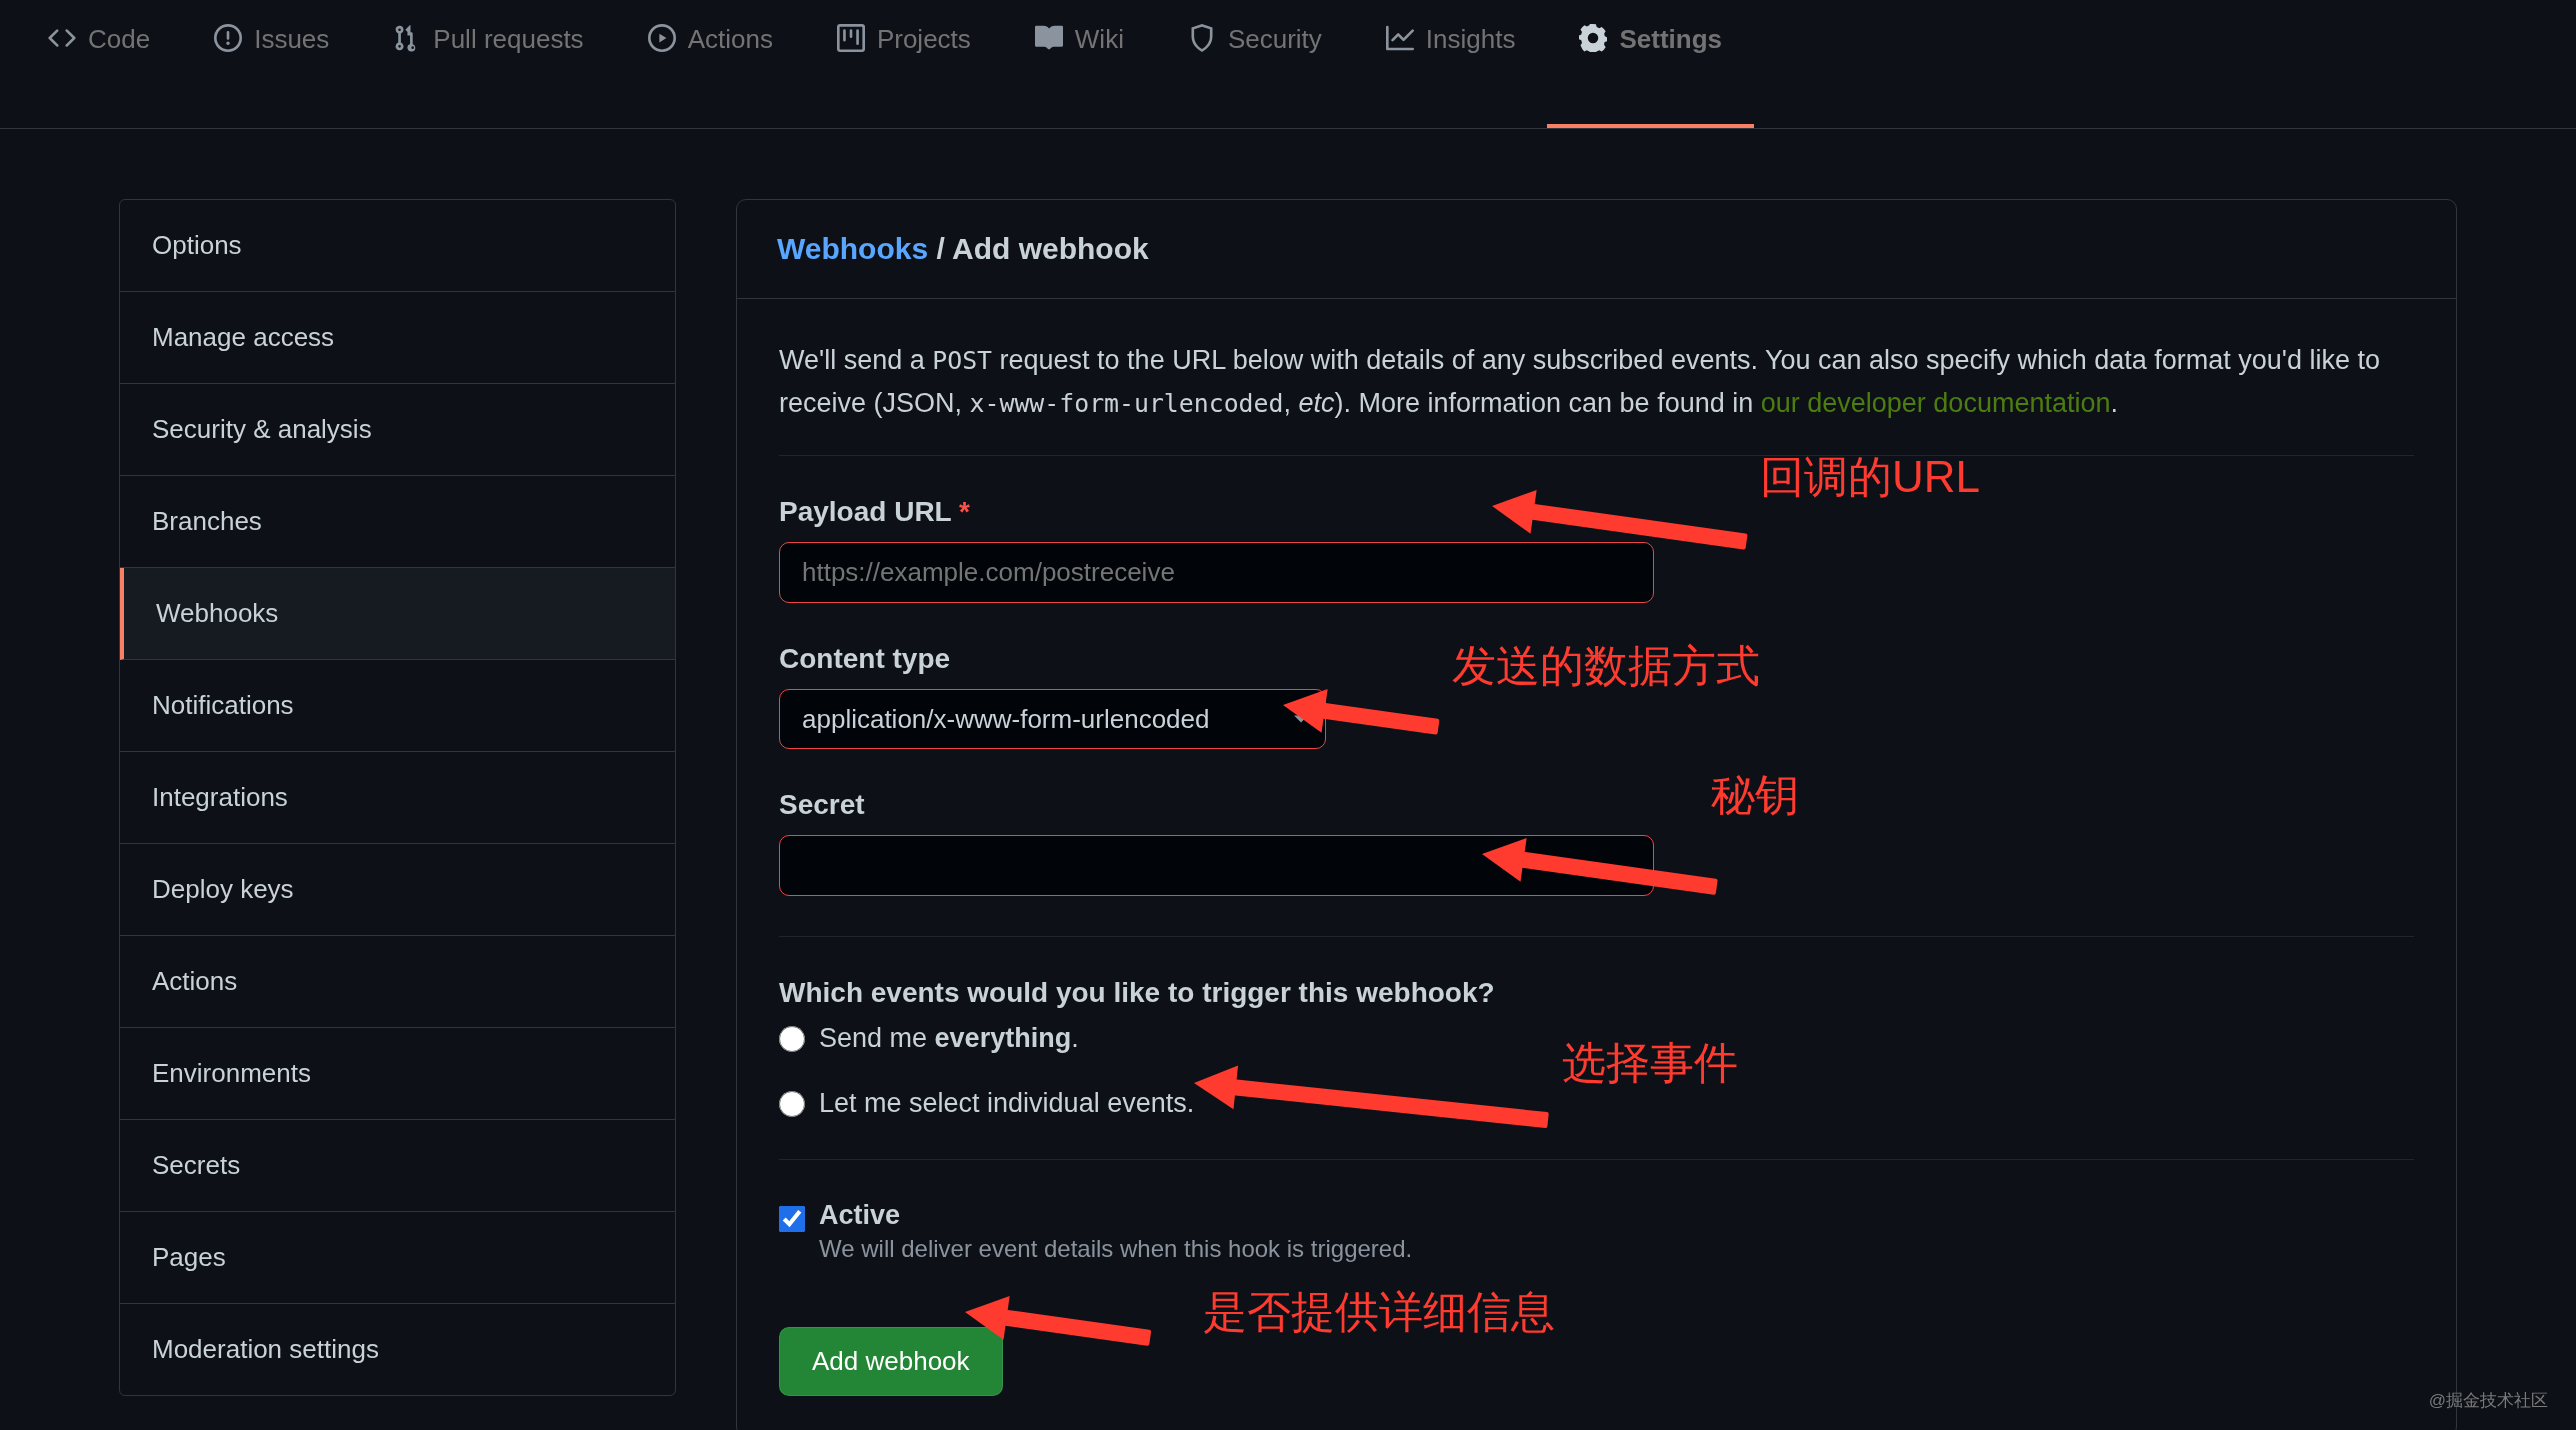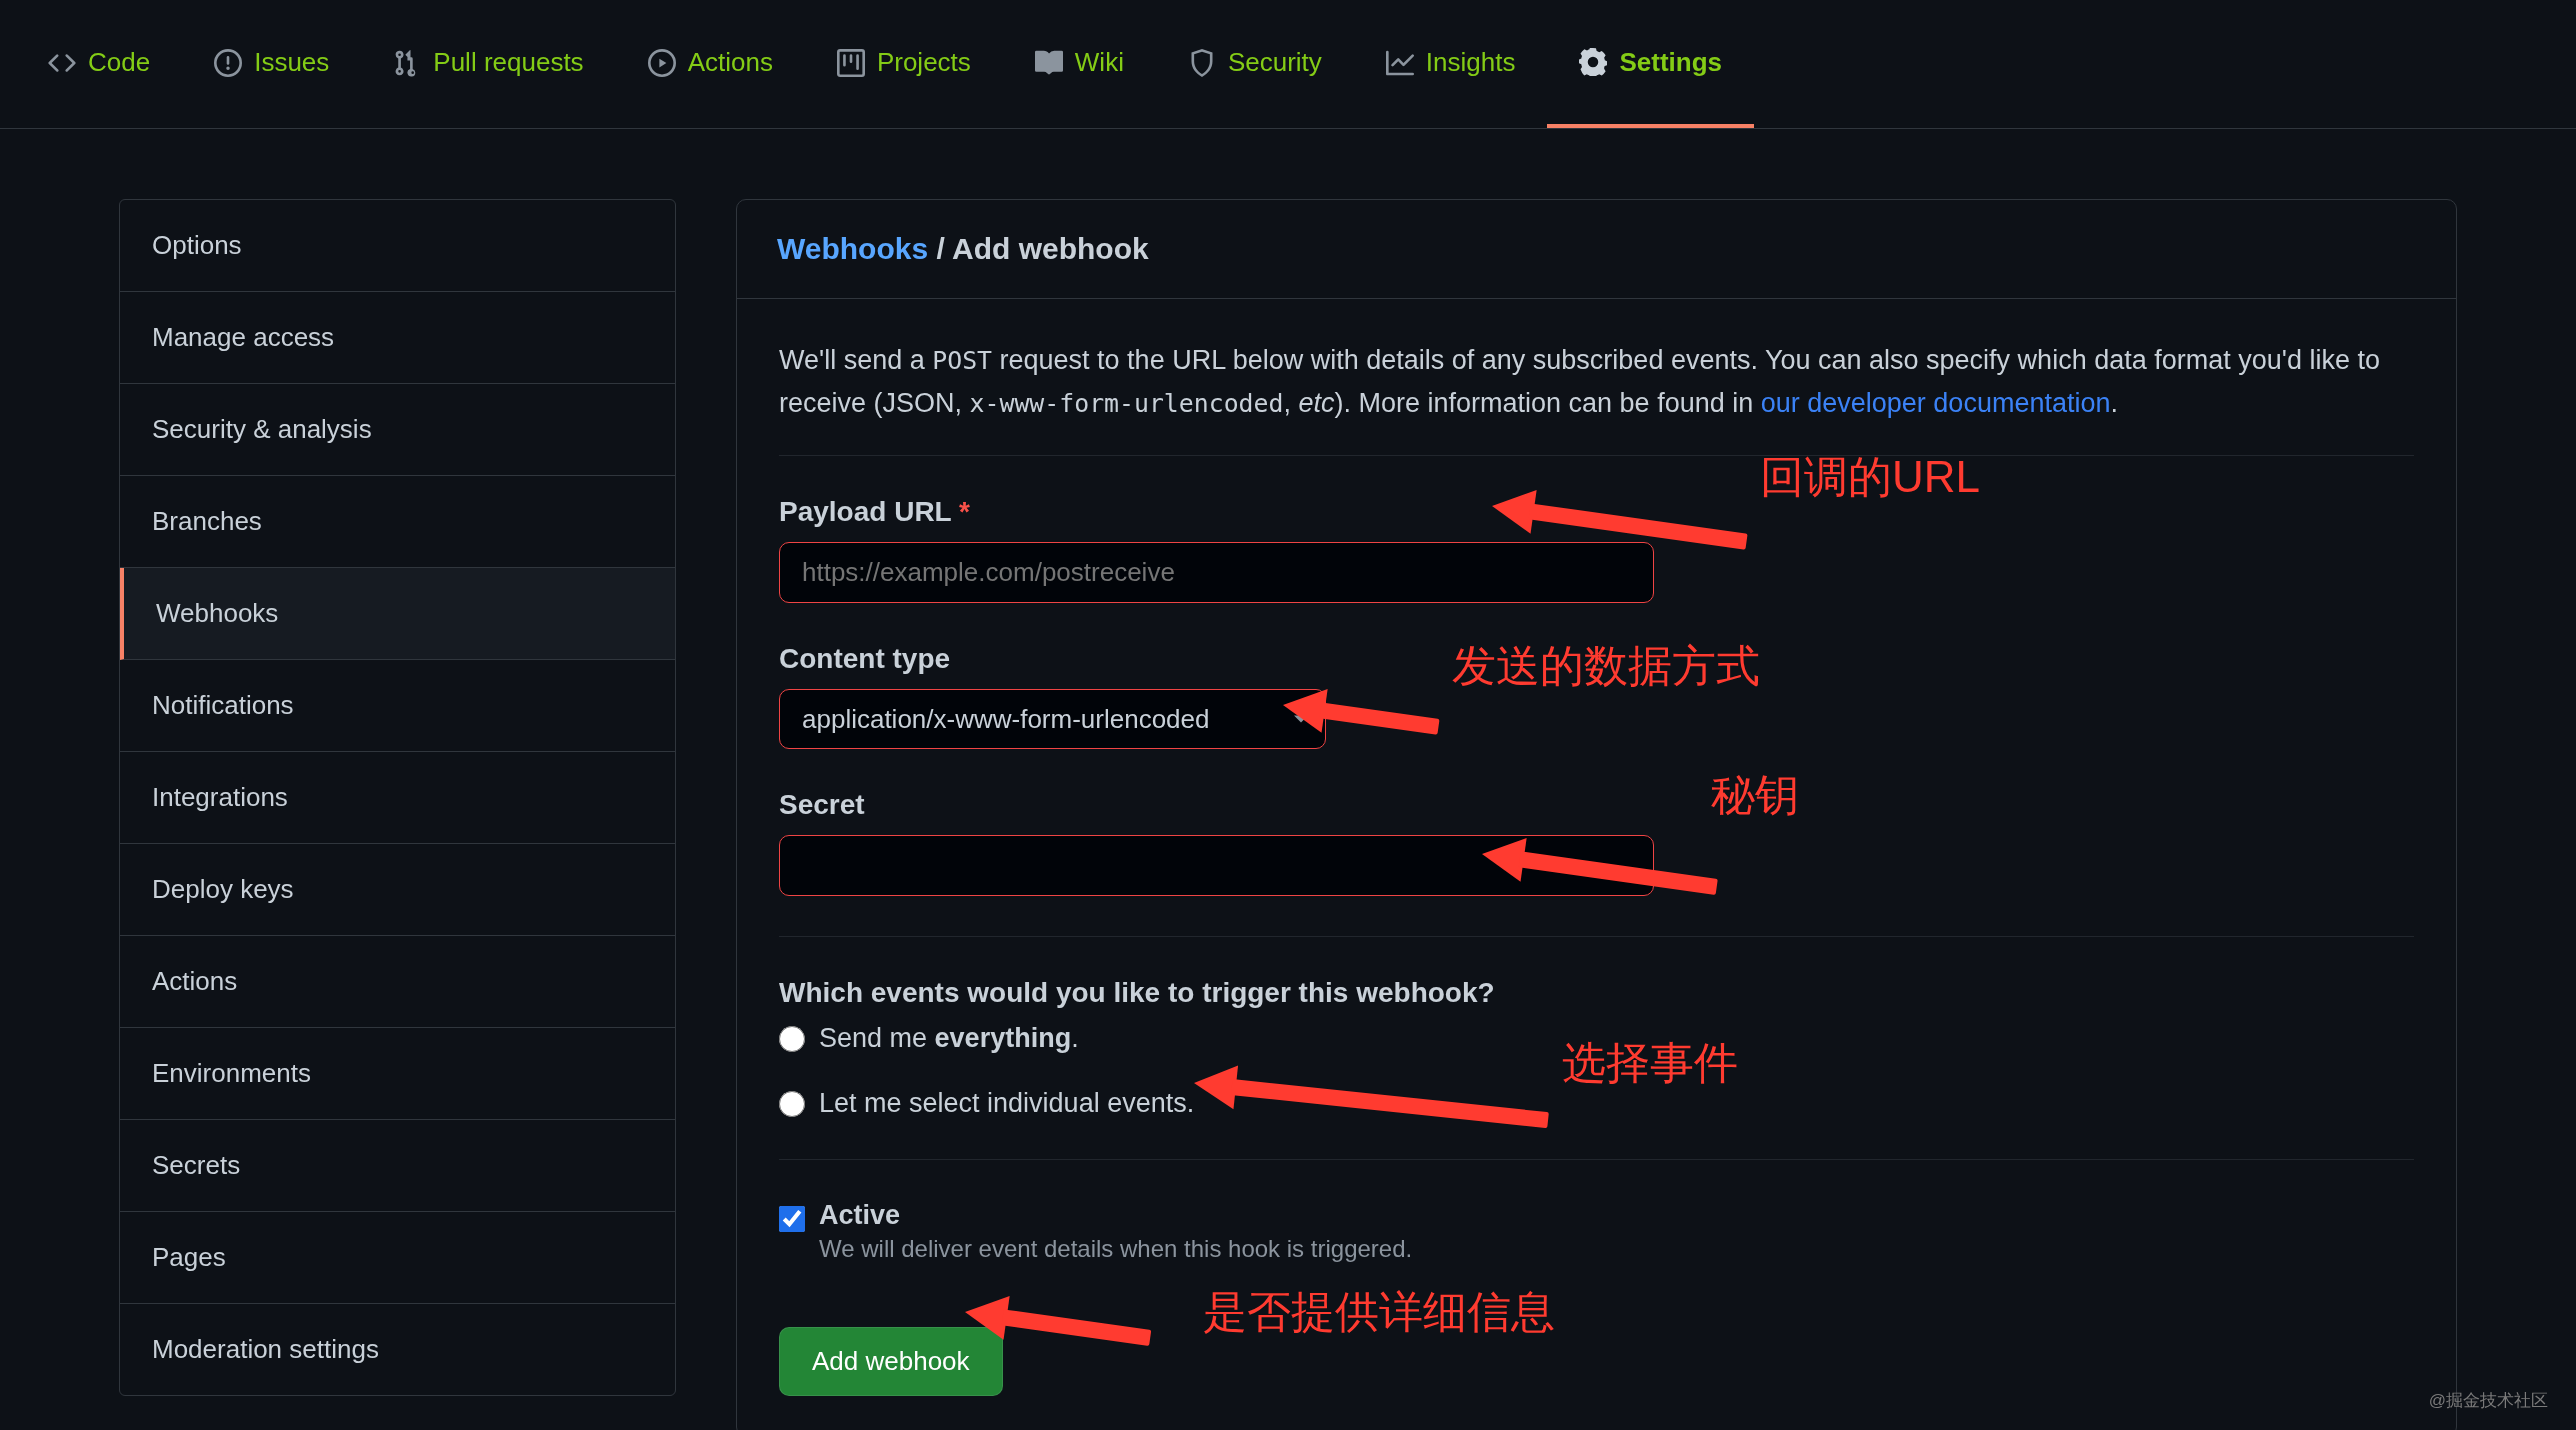--- a/index.html
+++ b/index.html
@@ -14,24 +14,24 @@
 }
 .repo-nav {
   display: flex;
   align-items: center;
   border-bottom: 1px solid #30363d;
   padding: 0 16px;
   height: 129px;
 }
 .nav-tab {
   display: flex;
-  align-items: center;
+  align-items: flex-start;
   gap: 12px;
   padding: 24px 32px;
-  color: #84cc16;
+  color: #737373;
   font-size: 26px;
   border-bottom: 3px solid transparent;
   cursor: pointer;
   height: 100%;
 }
 .nav-tab.selected {
   border-bottom: 4px solid #f78166;
   font-weight: 600;
 }
 .nav-icon { width: 28px; height: 28px; fill: #8b949e; }
@@ -68,21 +68,21 @@
 }
 .panel-header {
   padding: 32px 40px;
   border-bottom: 1px solid #30363d;
   font-size: 30px;
   font-weight: 600;
 }
 .panel-header a { color: #58a6ff; text-decoration: none; }
 .panel-body { padding: 40px 42px; }
 .desc { font-size: 27px; line-height: 1.6; margin-bottom: 20px; }
-.desc a { color: #3b82f6; text-decoration: none; }
+.desc a { color: #4d7c0f; text-decoration: none; }
 .desc em { font-style: italic; }
 
 hr.sep { border: none; border-top: 1px solid #21262d; margin: 30px 0 40px; }
 
 .form-group { margin-bottom: 40px; }
 .form-label { display: block; font-weight: 600; font-size: 28px; margin-bottom: 14px; }
 .required { color: #f85149; }
 .text-input, .select-input {
   width: 875px;
   background: #010409;

